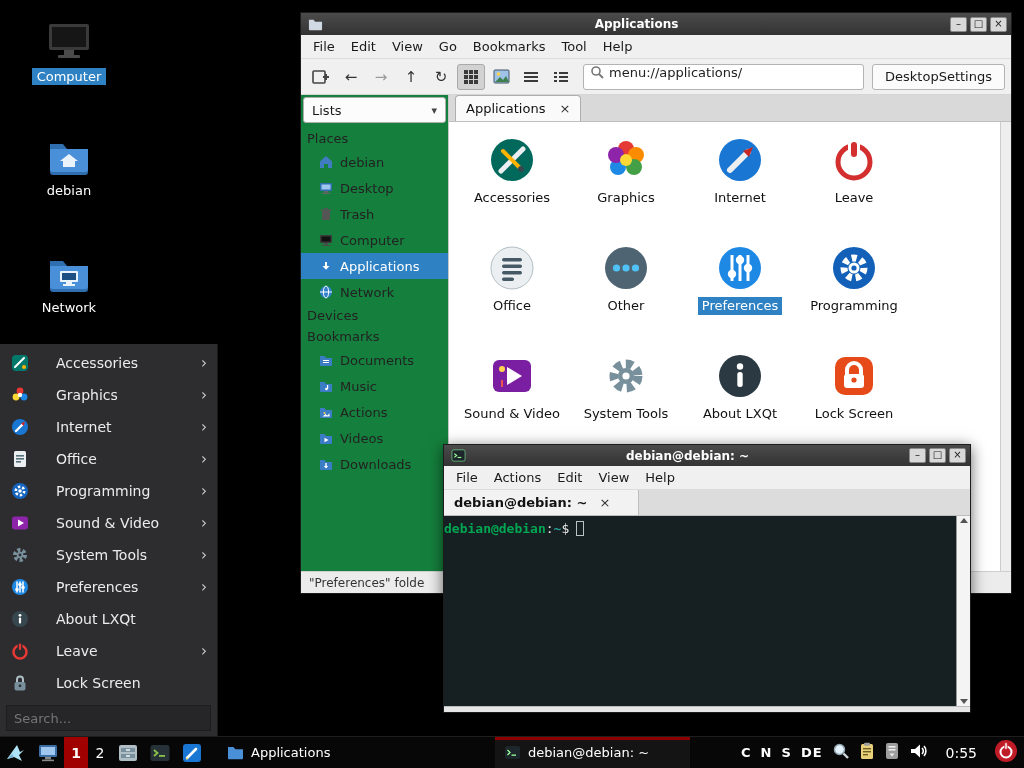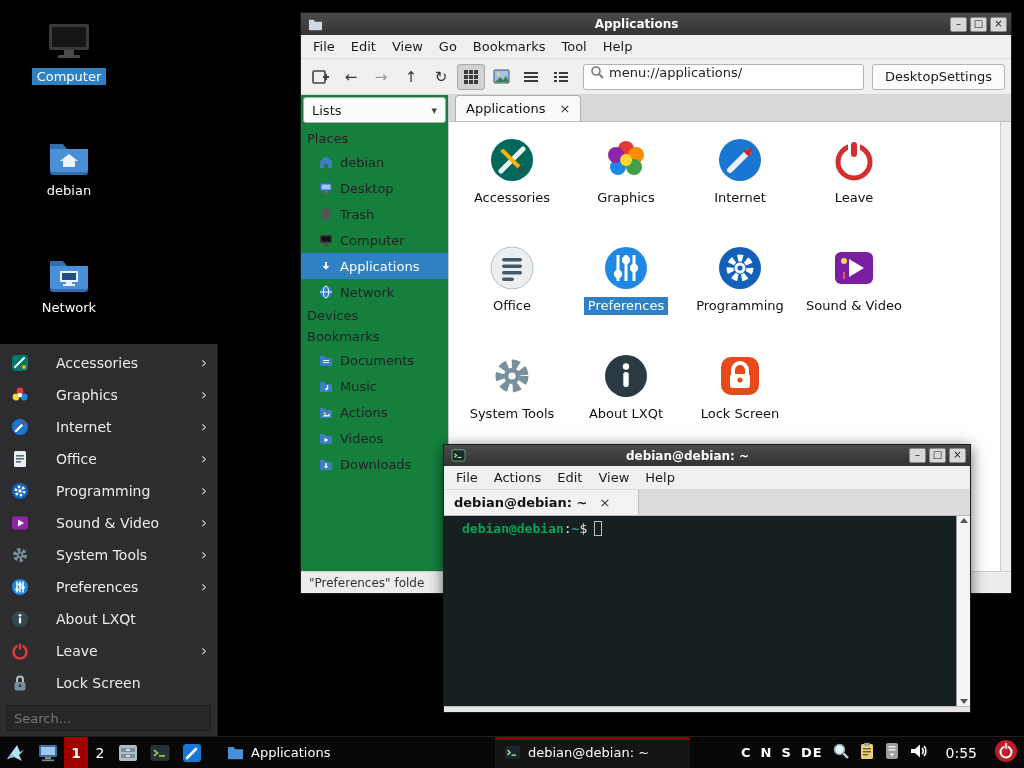--- a/index.html
+++ b/index.html
@@ -47,21 +47,21 @@
   .app .alabel.sel { background:#2e82c4; color:#fff; }
   .vsb { position:absolute; right:0; top:0; bottom:0; width:11px; background:#eee; border-left:1px solid #ccc; }
   .statusbar { height:22px; background:#ececec; border-top:1px solid #cfcfcf; display:flex; align-items:center; padding:0 8px; color:#333; font-size:12px; flex:0 0 22px; }
 
   
   #term { left:443px; top:444px; width:528px; height:269px; z-index:20; }
   #term .titlebar { height:21px; flex-basis:21px; }
   .term-tabbar { height:26px; background:#dcdcdc; border-bottom:1px solid #bdbdbd; display:flex; align-items:flex-end; flex:0 0 26px; }
   .term-tab { height:25px; min-width:195px; background:#f2f2f2; border-right:1px solid #bdbdbd; display:flex; align-items:center; gap:12px; padding:0 10px; font-weight:bold; color:#111; }
   .term-body { flex:1; background:#162023; display:flex; overflow:hidden; }
-  .term-text { flex:1; font-family:"DejaVu Sans Mono","Liberation Mono",monospace; font-size:13px; padding:5px 18px; color:#e8e8e8; white-space:pre; }
+  .term-text { flex:1; font-family:"DejaVu Sans Mono","Liberation Mono",monospace; font-size:13px; padding:5px 0; color:#e8e8e8; white-space:pre; }
   .p-user { color:#00a651; font-weight:bold; }
   .p-sep  { color:#e8e8e8; }
   .p-path { color:#2aa198; font-weight:bold; }
   .p-sym  { color:#e8e8e8; }
   .cursor { display:inline-block; width:8px; height:15px; border:1px solid #b8c4c4; vertical-align:text-bottom; margin-left:7px; }
   .term-sb { width:14px; background:#f4f4f4; border-left:1px solid #999; display:flex; flex-direction:column; justify-content:space-between; align-items:center; padding:2px 0; }
   .sb-arrow { width:0; height:0; border-left:4px solid transparent; border-right:4px solid transparent; }
   .sb-up { border-bottom:5px solid #555; }
   .sb-down { border-top:5px solid #555; }
   .term-foot { height:6px; background:#e6e6e6; border-top:1px solid #bbb; flex:0 0 6px; }
@@ -351,20 +351,29 @@
                 <circle cx="24" cy="24" r="21" fill="#eceff1" stroke="#b0bec5" stroke-width="1"></circle>
                 <rect x="14" y="14" width="20" height="3.4" rx="1.7" fill="#455a64"></rect>
                 <rect x="14" y="20.5" width="20" height="3.4" rx="1.7" fill="#455a64"></rect>
                 <rect x="14" y="27" width="20" height="3.4" rx="1.7" fill="#455a64"></rect>
                 <rect x="14" y="33.5" width="12" height="3.4" rx="1.7" fill="#455a64"></rect>
               </svg>
             <span class="alabel">Office</span>
           </div>
           <div class="app">
             <svg width="48" height="48" viewBox="0 0 48 48">
+                <circle cx="24" cy="24" r="21" fill="#4e6472"></circle>
+                <circle cx="14.5" cy="24" r="3.6" fill="#4fc3f7"></circle>
+                <circle cx="24" cy="24" r="3.6" fill="#4fc3f7"></circle>
+                <circle cx="33.5" cy="24" r="3.6" fill="#4fc3f7"></circle>
+              </svg>
+            <span class="alabel">Other</span>
+          </div>
+          <div class="app">
+            <svg width="48" height="48" viewBox="0 0 48 48">
                 <circle cx="24" cy="24" r="21" fill="#1e88e5"></circle>
                 <line x1="16" y1="11" x2="16" y2="37" stroke="#fff" stroke-width="3"></line>
                 <line x1="24" y1="11" x2="24" y2="37" stroke="#fff" stroke-width="3"></line>
                 <line x1="32" y1="11" x2="32" y2="37" stroke="#fff" stroke-width="3"></line>
                 <circle cx="16" cy="30" r="4.2" fill="#fff"></circle>
                 <circle cx="24" cy="16" r="4.2" fill="#fff"></circle>
                 <circle cx="32" cy="24" r="4.2" fill="#fff"></circle>
               </svg>
             <span class="alabel sel">Preferences</span>
           </div>

